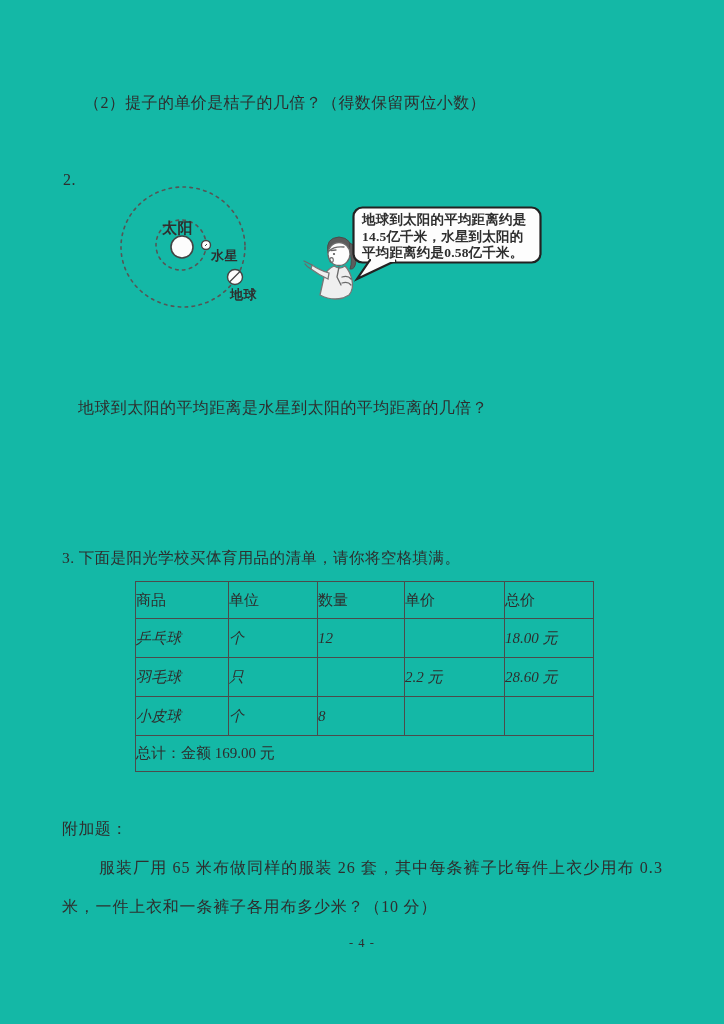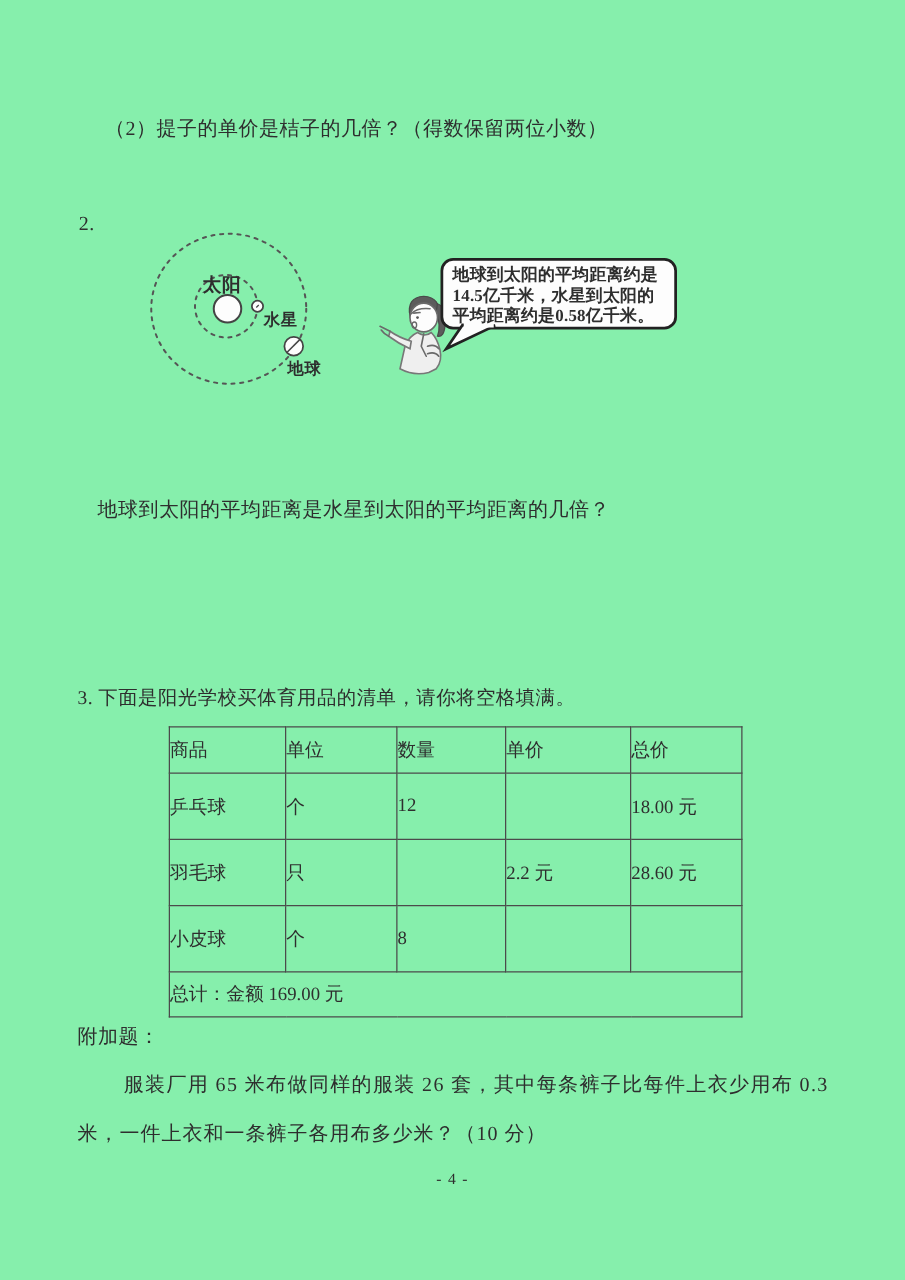--- a/index.html
+++ b/index.html
@@ -1,20 +1,20 @@
 <!DOCTYPE html>
 <html><head>
 <meta charset="utf-8">
 <style>
   html,body{margin:0;padding:0;background:#e9e9e9;}
   .sheet{
     position:relative;
     width:724px;height:1024px;
     margin:0 auto;
-    background:#86efac;
+    background:#14b8a6;
     font-family:"Liberation Serif","DejaVu Serif",serif;
     color:#2e2e2e;
     overflow:hidden;
   }
   .abs{position:absolute;white-space:nowrap;}
   .body-text{font-size:16px;letter-spacing:0.4px;}
   .small-label{font-weight:bold;font-size:13px;letter-spacing:0.5px;}
   
   .bubble{position:absolute;left:352px;top:206px;width:192px;height:78px;}
   .bubble svg{position:absolute;left:0;top:0;}
@@ -30,21 +30,21 @@
     font-size:15px;
     color:#2e2e2e;
   }
   table.goods td,table.goods th{
     border:1.5px solid #4b4b4b;
     text-align:left;vertical-align:middle;
     font-weight:normal;
     padding:0;
   }
   table.goods .hrow{height:37px;}
-  table.goods .drow{height:53px;}
+  table.goods .drow{height:39px;font-style:italic;}
   table.goods .frow{height:36px;}
   .pagenum{
     position:absolute;left:0;top:936px;width:724px;
     text-align:center;font-size:12.5px;letter-spacing:1px;
   }
   .sketch{stroke:#6a6a6a;fill:none;stroke-width:1.3;stroke-linecap:round;stroke-linejoin:round;}
 </style>
 </head>
 <body>
 

